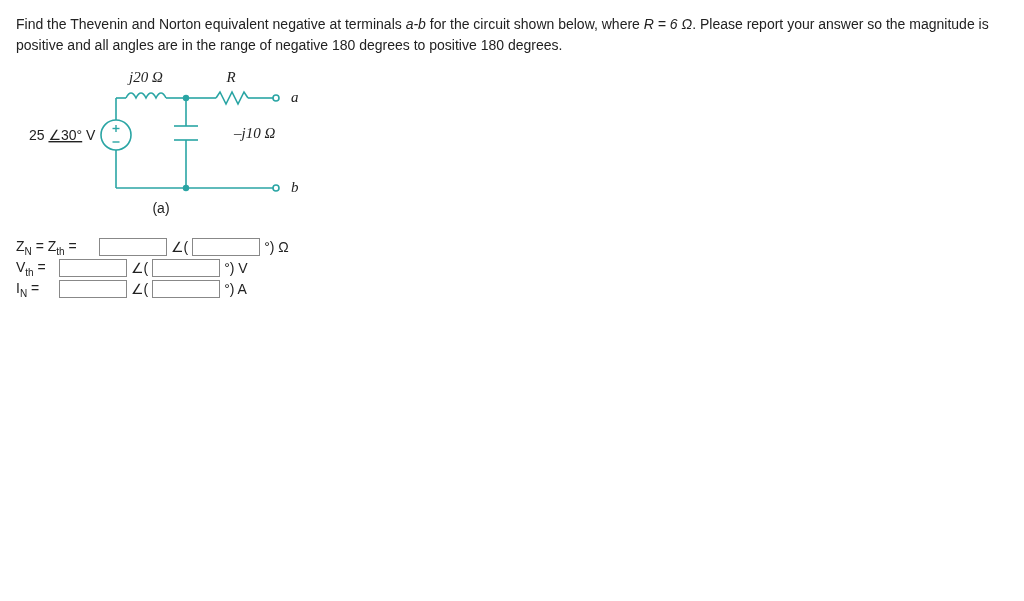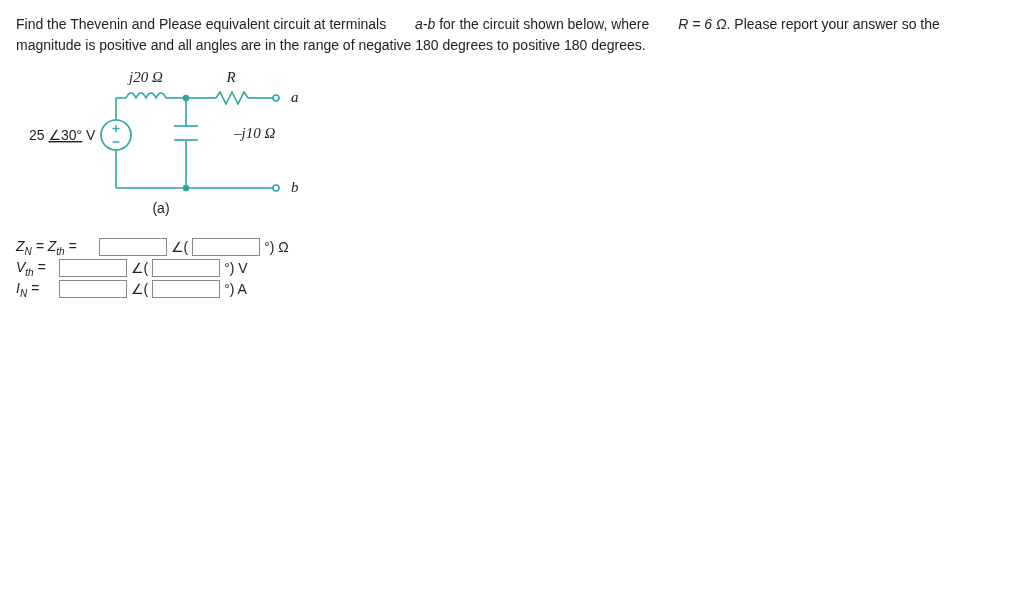--- a/index.html
+++ b/index.html
@@ -7,62 +7,61 @@
       font-family: Arial, Helvetica, sans-serif;
       font-size: 14px;
       color: #222;
       background: #fff;
       padding: 14px 16px;
     }
     .problem-text {
       line-height: 1.5;
       margin-bottom: 12px;
     }
-    .italic { font-style: italic; margin-left: 25px; }
+    .italic { font-style: italic; }
     .circuit-svg {
       display: block;
       margin-left: -10px;
       margin-bottom: 10px;
     }
     .answer-block {
       margin-top: 4px;
     }
     .answer-row {
       display: flex;
       align-items: center;
       gap: 3px;
       margin-bottom: 2px;
       font-size: 14px;
     }
     .answer-label {
       min-width: 80px;
       text-align: left;
       white-space: nowrap;
-      font-style: italic;
     }
     .answer-label.short {
       min-width: 40px;
     }
     .answer-label sub { font-size: 10px; }
     input.answer-field {
       width: 68px;
       height: 18px;
       font-size: 12px;
       border: 1px solid #888;
       background: #fff;
       padding: 0 2px;
     }
     .angle-sym { padding: 0 1px; }
     .unit { padding-left: 1px; }
   </style>
 </head>
 <body>
 
 <div class="problem-text">
-  <span>Find the Thevenin and Please equivalent circuit at terminals </span><span class="italic">a-b</span><span> for the circuit shown below, where </span><span class="italic">R = 6 Ω</span><span>. Please report your answer so the magnitude is positive and all angles are in the range of negative 180 degrees to positive 180 degrees.</span>
+  <span>Find the Thevenin and Norton equivalent negative at terminals </span><span class="italic">a-b</span><span> for the circuit shown below, where </span><span class="italic">R = 6 Ω</span><span>. Please report your answer so the magnitude is positive and all angles are in the range of negative 180 degrees to positive 180 degrees.</span>
 </div>
 
 <svg class="circuit-svg" width="310" height="160" viewBox="0 0 310 160">
   <g stroke="#2aa5a4" stroke-width="1.6" fill="none">
 
     <line x1="110" y1="30" x2="120" y2="30"></line>
 
     <path d="M120,30 q5,-10 10,0 q5,-10 10,0 q5,-10 10,0 q5,-10 10,0"></path>
 
     <line x1="160" y1="30" x2="180" y2="30"></line>

